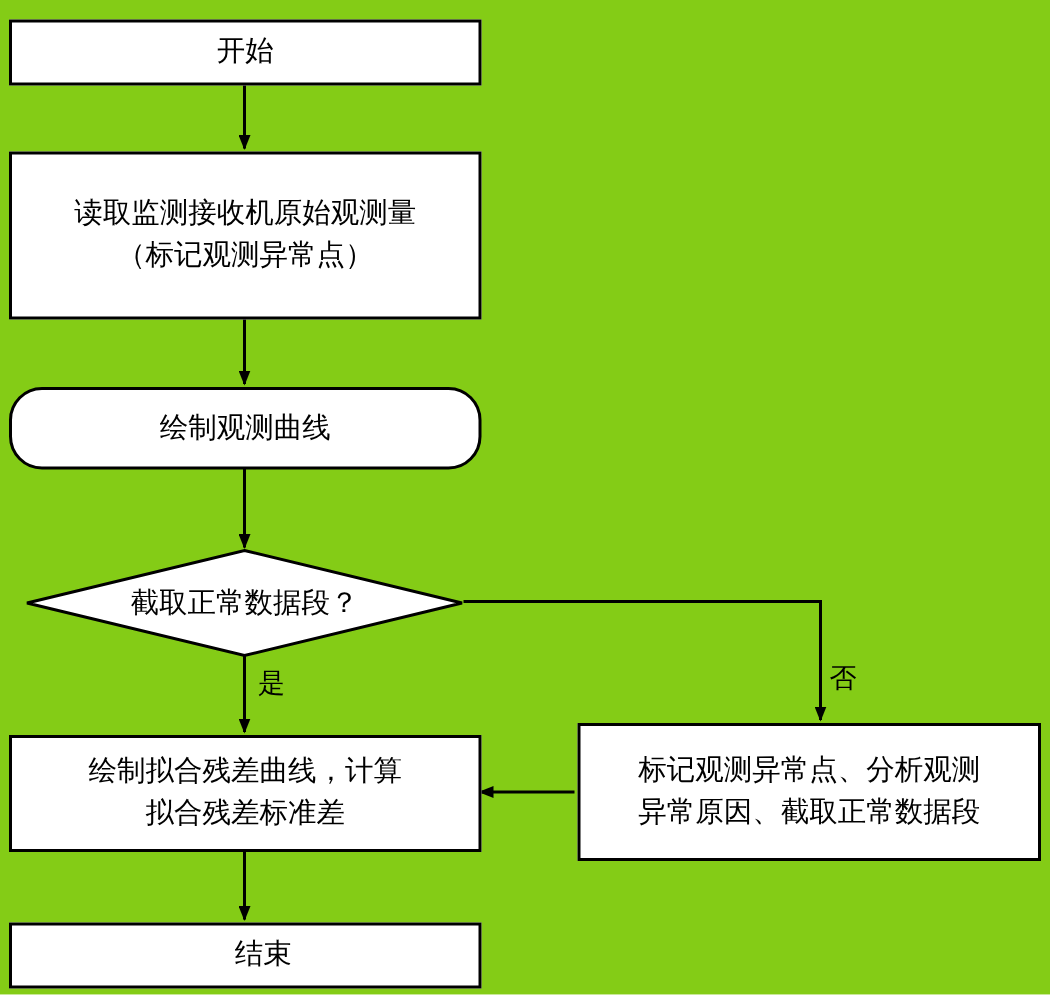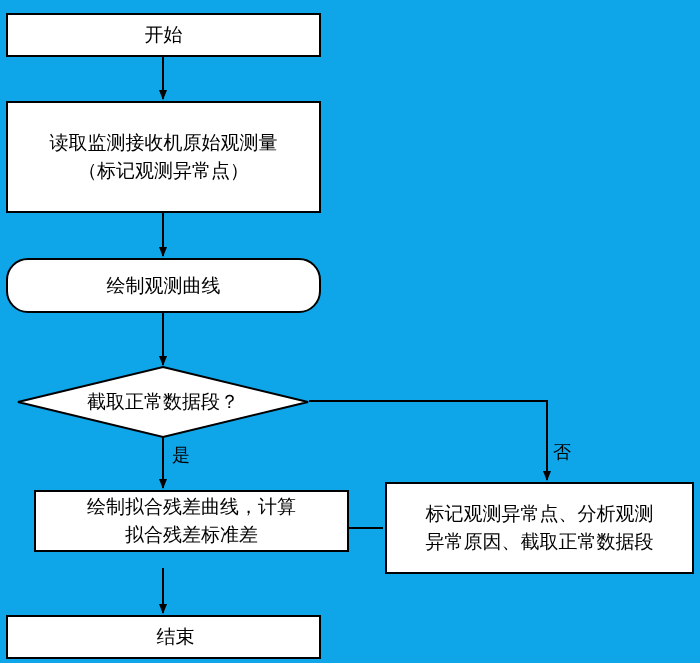--- a/index.html
+++ b/index.html
@@ -4,21 +4,21 @@
 <style>
   html, body {
     margin: 0;
     padding: 0;
     background: #ffffff;
   }
   #canvas {
     position: relative;
     width: 700px;
     height: 663px;
-    background: #0ea5e9;
+    background: #84cc16;
     font-family: Liberation Serif, serif;
     overflow: hidden;
   }
   .node {
     position: absolute;
     box-sizing: border-box;
     border: 2px solid #000000;
     background: #ffffff;
     display: flex;
     align-items: center;
@@ -96,21 +96,21 @@
 
   <div class="node" style="left:6px; top:258px; width:315px; height:55px;border-radius:22px;">绘制观测曲线</div>
 
   <div class="diamond-wrap" style="left:16px; top:365px; width:294px; height:74px;">
     <svg width="294" height="74" viewBox="0 0 294 74">
       <polygon points="147,2 292,37 147,72 2,37" fill="#ffffff" stroke="#000000" stroke-width="2"></polygon>
     </svg>
     <div class="diamond-label">截取正常数据段？</div>
   </div>
 
-  <div class="node" style="left:6px; top:490px; width:315px; height:62px;margin-left:28px;">绘制拟合残差曲线，计算
+  <div class="node" style="left:6px; top:490px; width:315px; height:78px;">绘制拟合残差曲线，计算
 拟合残差标准差</div>
 
   <div class="node" style="left:385px; top:482px; width:309px; height:92px;text-align:right;">标记观测异常点、分析观测
 异常原因、截取正常数据段</div>
 
   <div class="node" style="left:6px; top:615px; width:315px; height:44px;padding-left:24px;">结束</div>
 
   <div class="edge-label" style="left:172px; top:443px;">是</div>
 
   <div class="edge-label" style="left:553px; top:440px;">否</div>

